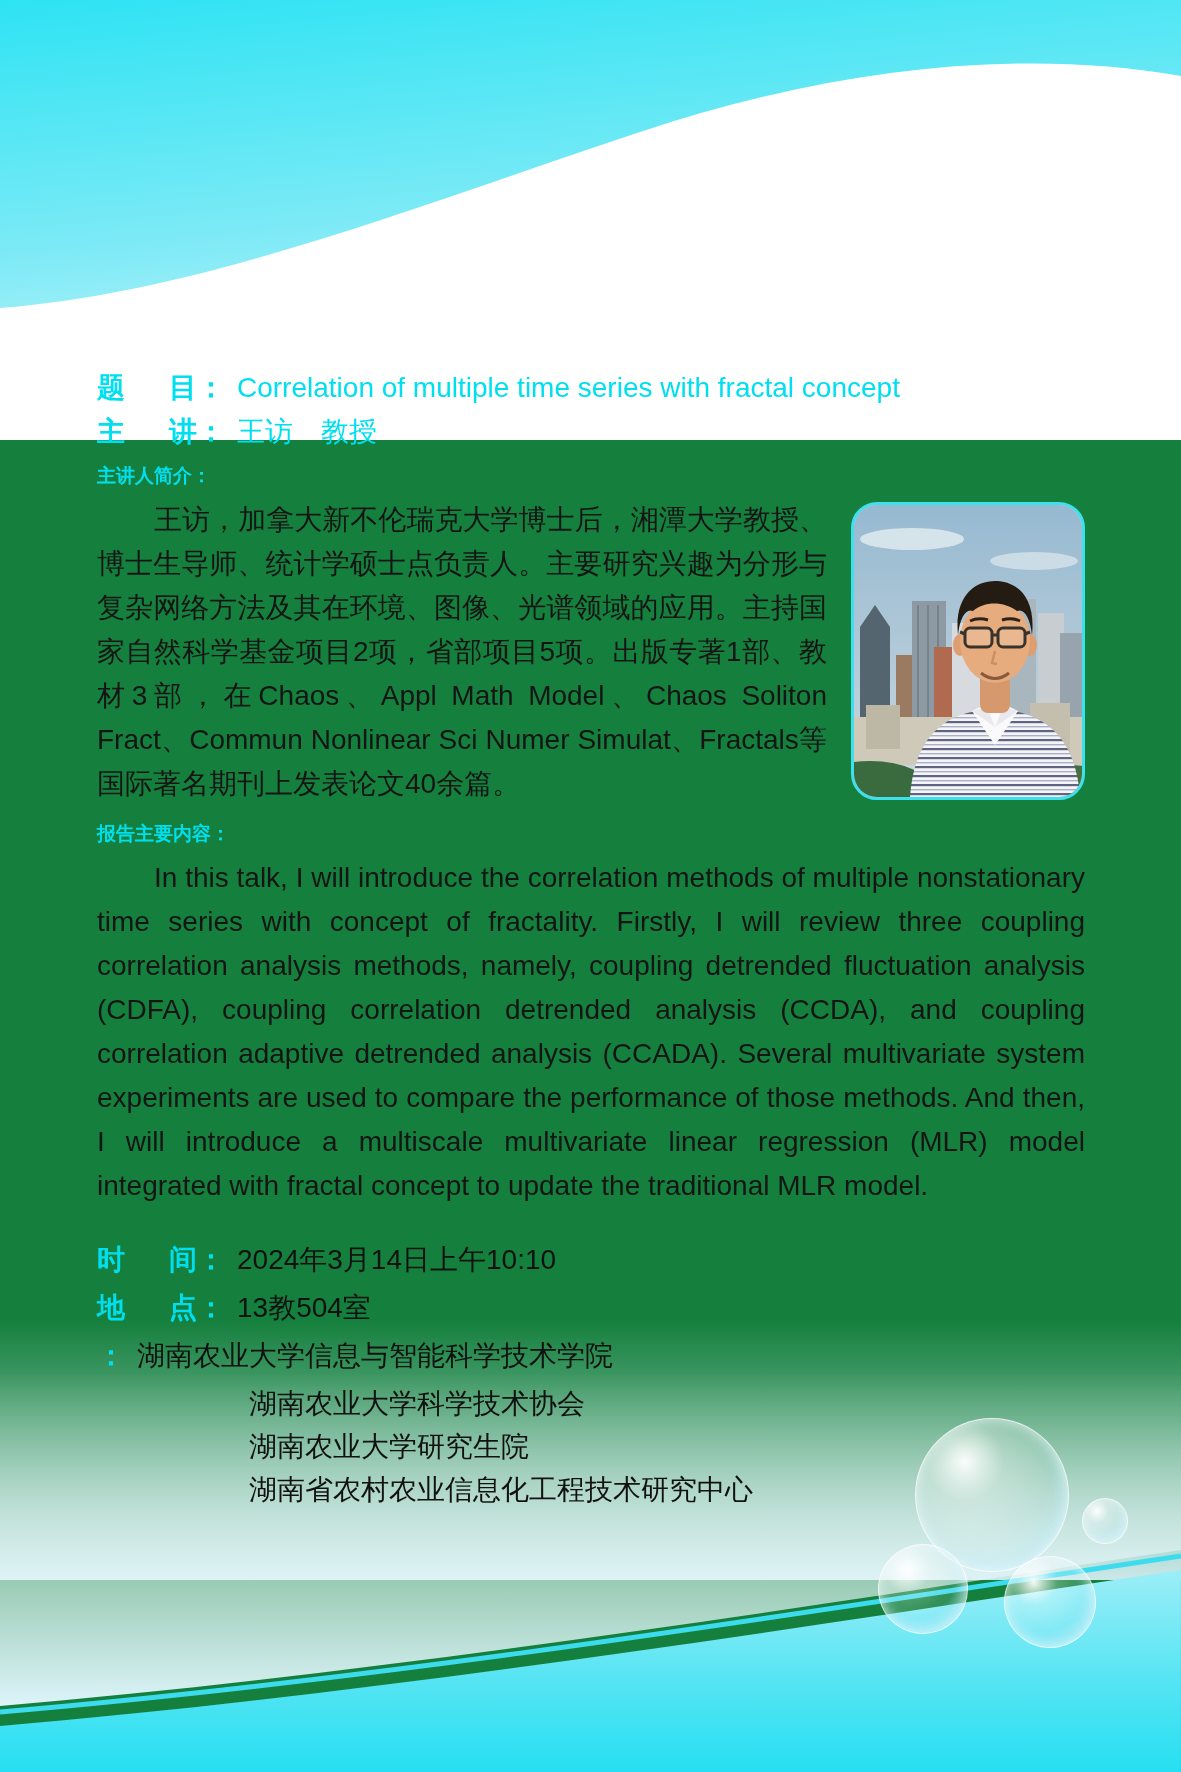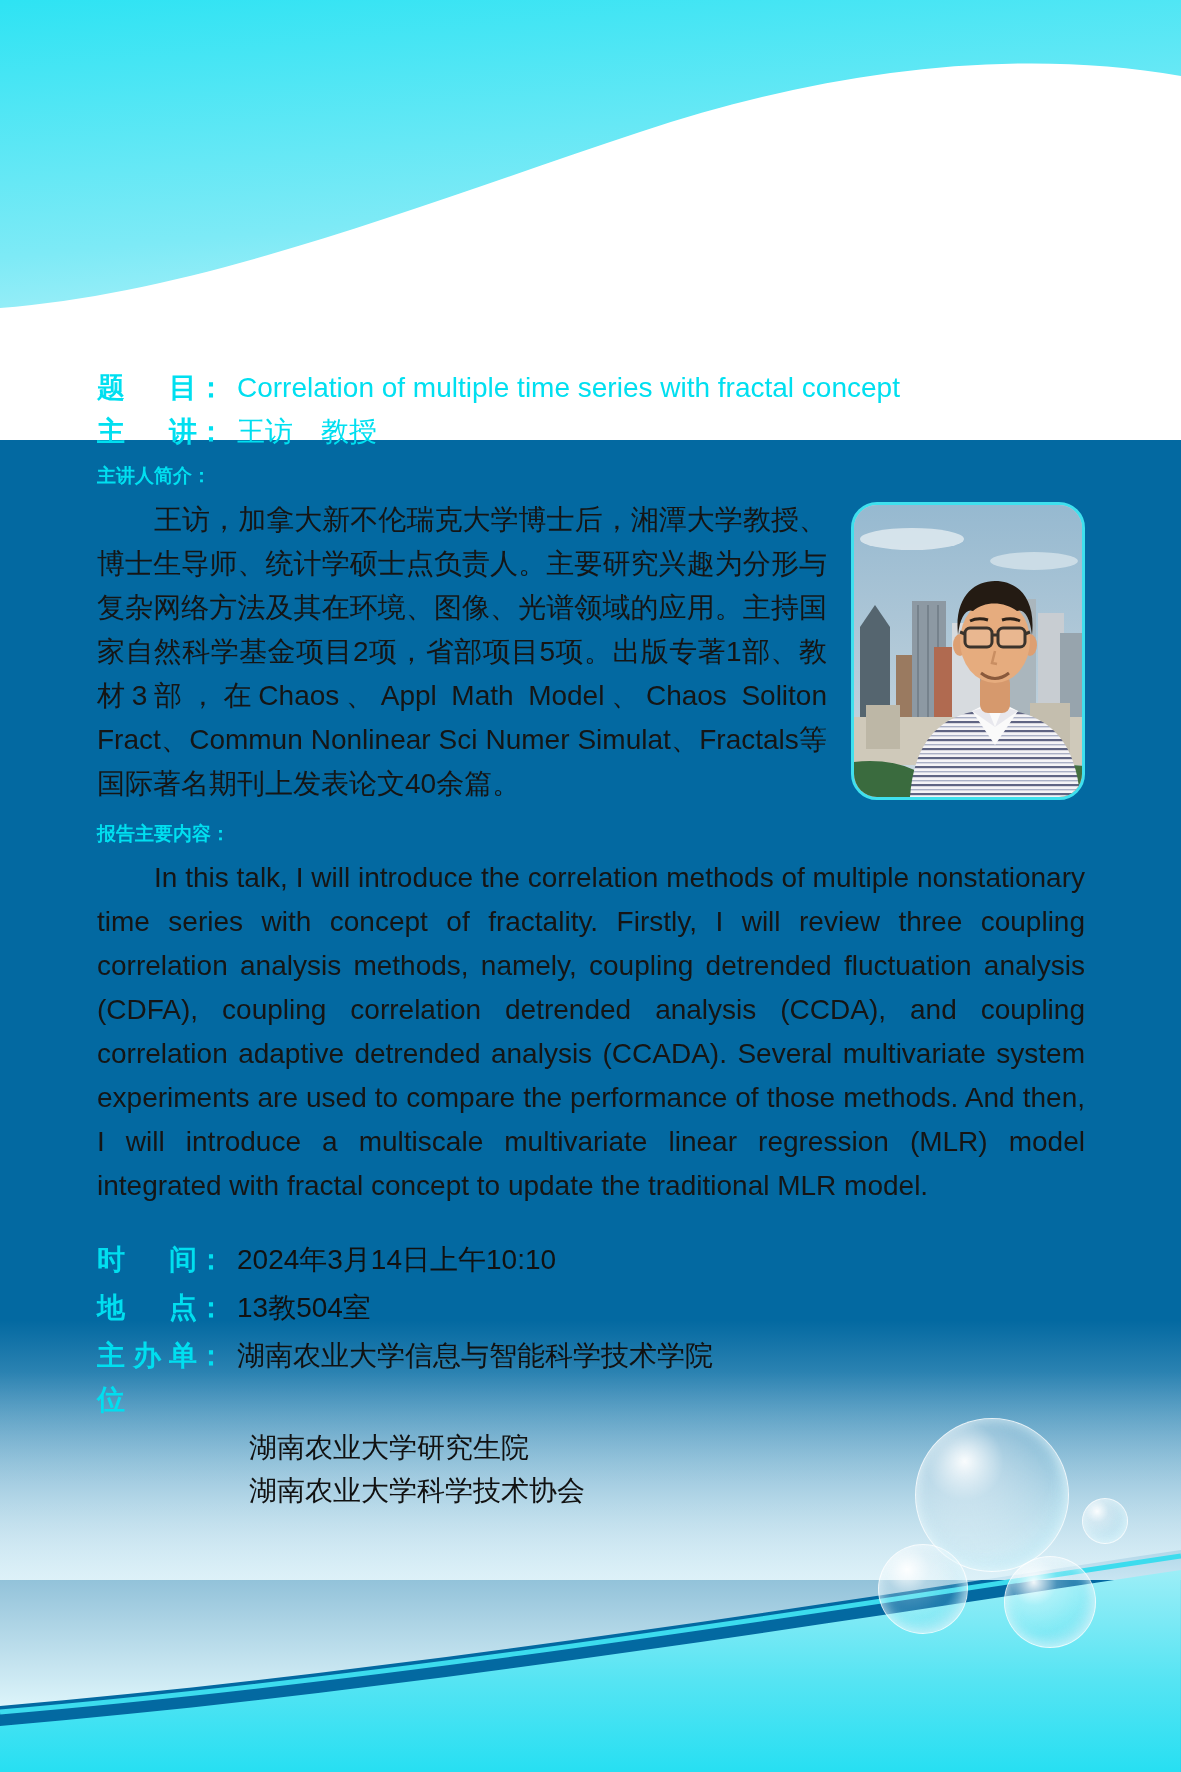--- a/index.html
+++ b/index.html
@@ -1,20 +1,20 @@
 <!DOCTYPE html>
 <html><head>
 <meta charset="utf-8">
 <style>
   html,body{margin:0;padding:0;background:#9aa0a6;}
   .poster{
     position:relative;
     width:1181px;height:1772px;
     margin:0 auto;
-    background:#0369a1;
+    background:#15803d;
     overflow:hidden;
     font-family:"Liberation Sans","DejaVu Sans",sans-serif;
     color:#111;
   }
   
   .top-wave{position:absolute;left:0;top:0;z-index:1;}
   .title-svg{position:absolute;left:28px;top:100px;z-index:2;}
   
   .content{position:absolute;left:97px;top:366px;width:988px;z-index:3;}
   .row{font-size:28px;line-height:44px;}
@@ -164,26 +164,26 @@
         <span class="lbl spread">时间</span>
           <span class="lbl">：</span>
           <span class="val val-gap">2024年3月14日上午10:10</span>
       </div>
       <div class="meta-row">
         <span class="lbl spread">地点</span>
           <span class="lbl">：</span>
           <span class="val val-gap">13教504室</span>
       </div>
       <div class="meta-row">
-        <span class="lbl spread">主办单位</span>
           <span class="lbl">：</span>
           <span class="val val-gap">湖南农业大学信息与智能科学技术学院</span>
       </div>
+      <div class="org-extra">湖南农业大学科学技术协会</div>
       <div class="org-extra">湖南农业大学研究生院</div>
-      <div class="org-extra">湖南农业大学科学技术协会</div>
+      <div class="org-extra">湖南省农村农业信息化工程技术研究中心</div>
     </div>
   </div>
 
   <svg class="bottom-wave" width="1181" height="400" viewBox="0 0 400 400" preserveAspectRatio="none">
     <defs>
       <linearGradient id="paleGrad" x1="0" y1="0" x2="0" y2="1">
         <stop offset="0" stop-color="#ffffff" stop-opacity="0"></stop>
         <stop offset="1" stop-color="#dcf4fa"></stop>
       </linearGradient>
       <linearGradient id="cyanGrad" x1="0" y1="0" x2="0" y2="1">

